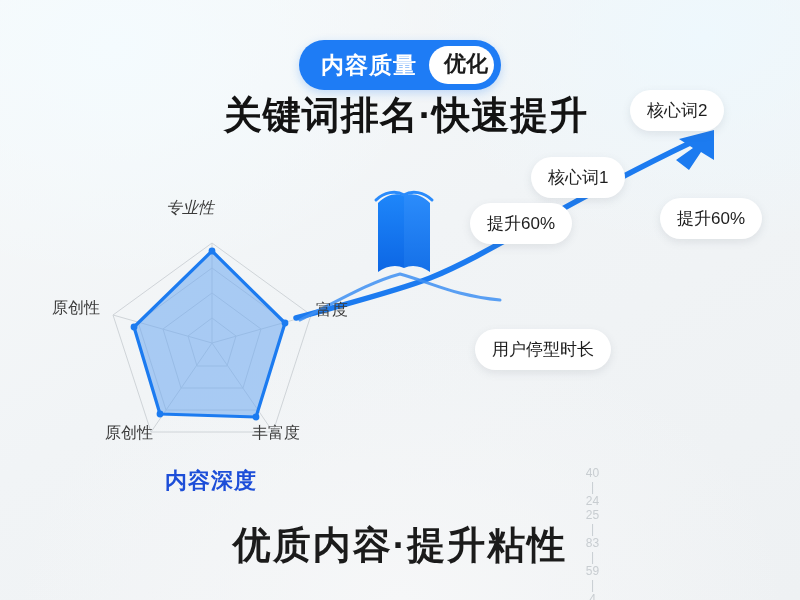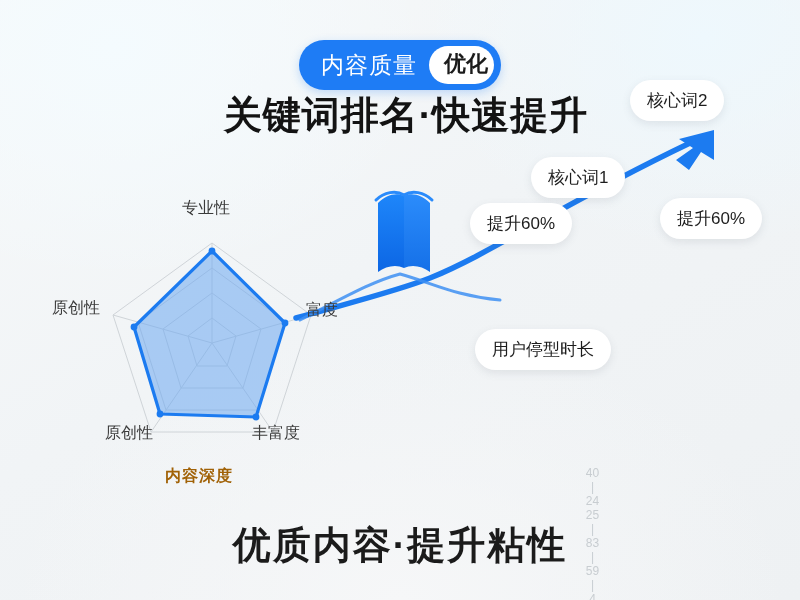--- a/index.html
+++ b/index.html
@@ -26,21 +26,21 @@
   .badge {
     display:inline-flex; align-items:center;
     background:#1E7CF5;
     border-radius:999px;
     padding:6px 7px 6px 22px;
     box-shadow:0 3px 10px rgba(30,124,245,0.25);
   }
   .badge-main {
     color:#ffffff;
     font-size:23px;
-    font-weight:normal;
+    font-weight:bold;
     letter-spacing:1px;
     line-height:1;
     padding-right:12px;
   }
   .badge-pill {
     background:#ffffff;
     color:#1b1b1b;
     font-size:22px;
     font-weight:bold;
     line-height:1;
@@ -65,44 +65,44 @@
     font-weight:bold;
     color:#1b1b1b;
     letter-spacing:2px;
   }
   .radar-label {
     position:absolute;
     font-size:16px;
     color:#3a3a3a;
     white-space:nowrap;
   }
-  .lbl-top    { left:182px; top:198px; }
-  .lbl-right  { left:306px; top:300px; }
+  .lbl-top    { left:166px; top:198px;font-style:italic; }
+  .lbl-right  { left:316px; top:300px; }
   .lbl-br     { left:252px; top:423px; }
   .lbl-bl     { left:105px; top:423px; }
   .lbl-left   { left:52px;  top:298px; }
 
   .depth-label {
     position:absolute; left:165px; top:466px;
-    font-size:16px; font-weight:bold; color:#a16207;
+    font-size:22px; font-weight:bold; color:#1d4ed8;
     letter-spacing:1px;
   }
 
   
   .pill {
     position:absolute;
     background:#ffffff;
     border-radius:999px;
     font-size:17px;
     color:#1d1d1d;
     padding:9px 17px;
     white-space:nowrap;
     box-shadow:0 3px 9px rgba(90,100,115,0.13);
   }
-  .pill-kw2   { left:630px; top:80px; }
+  .pill-kw2   { left:630px; top:90px; }
   .pill-kw1   { left:531px; top:157px; }
   .pill-up-l  { left:470px; top:203px; }
   .pill-up-r  { left:660px; top:198px; }
   .pill-stay  { left:475px; top:297px;margin-top:32px; }
 
   
   .num-row {
     position:absolute; left:415px; top:466px;
     width:355px;
     display:flex; justify-content:space-between; align-items:center;flex-direction:column;

